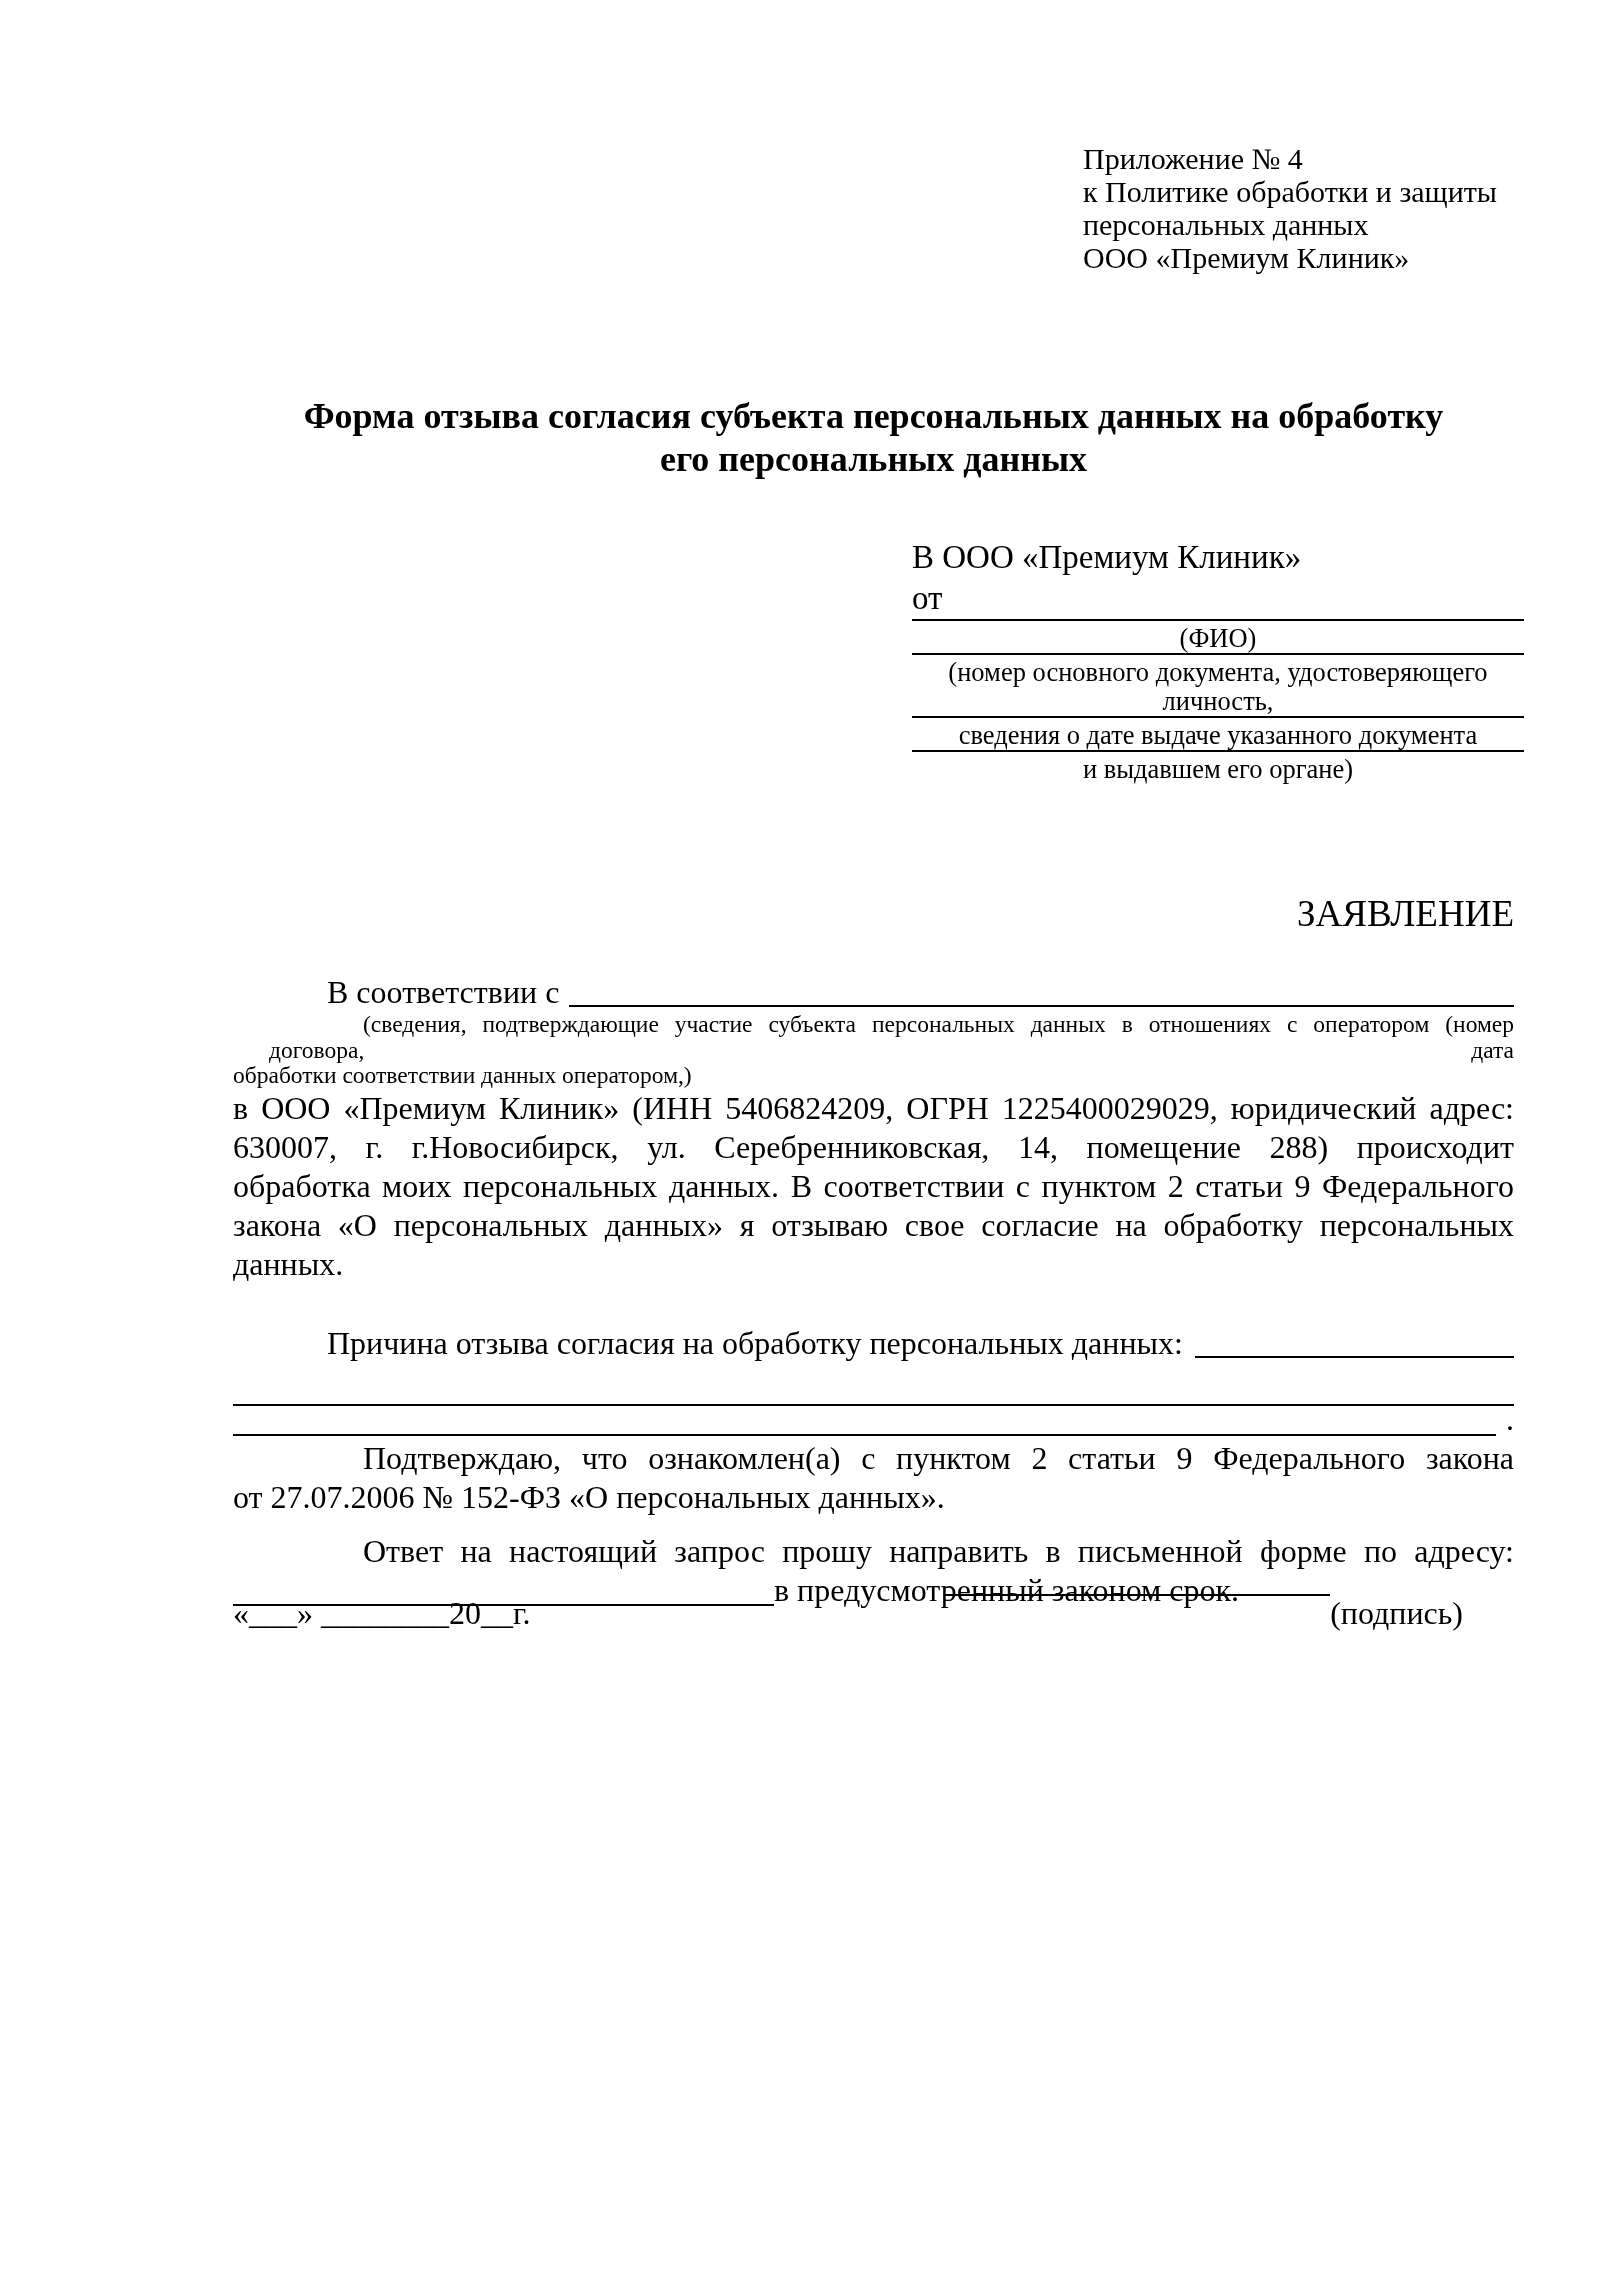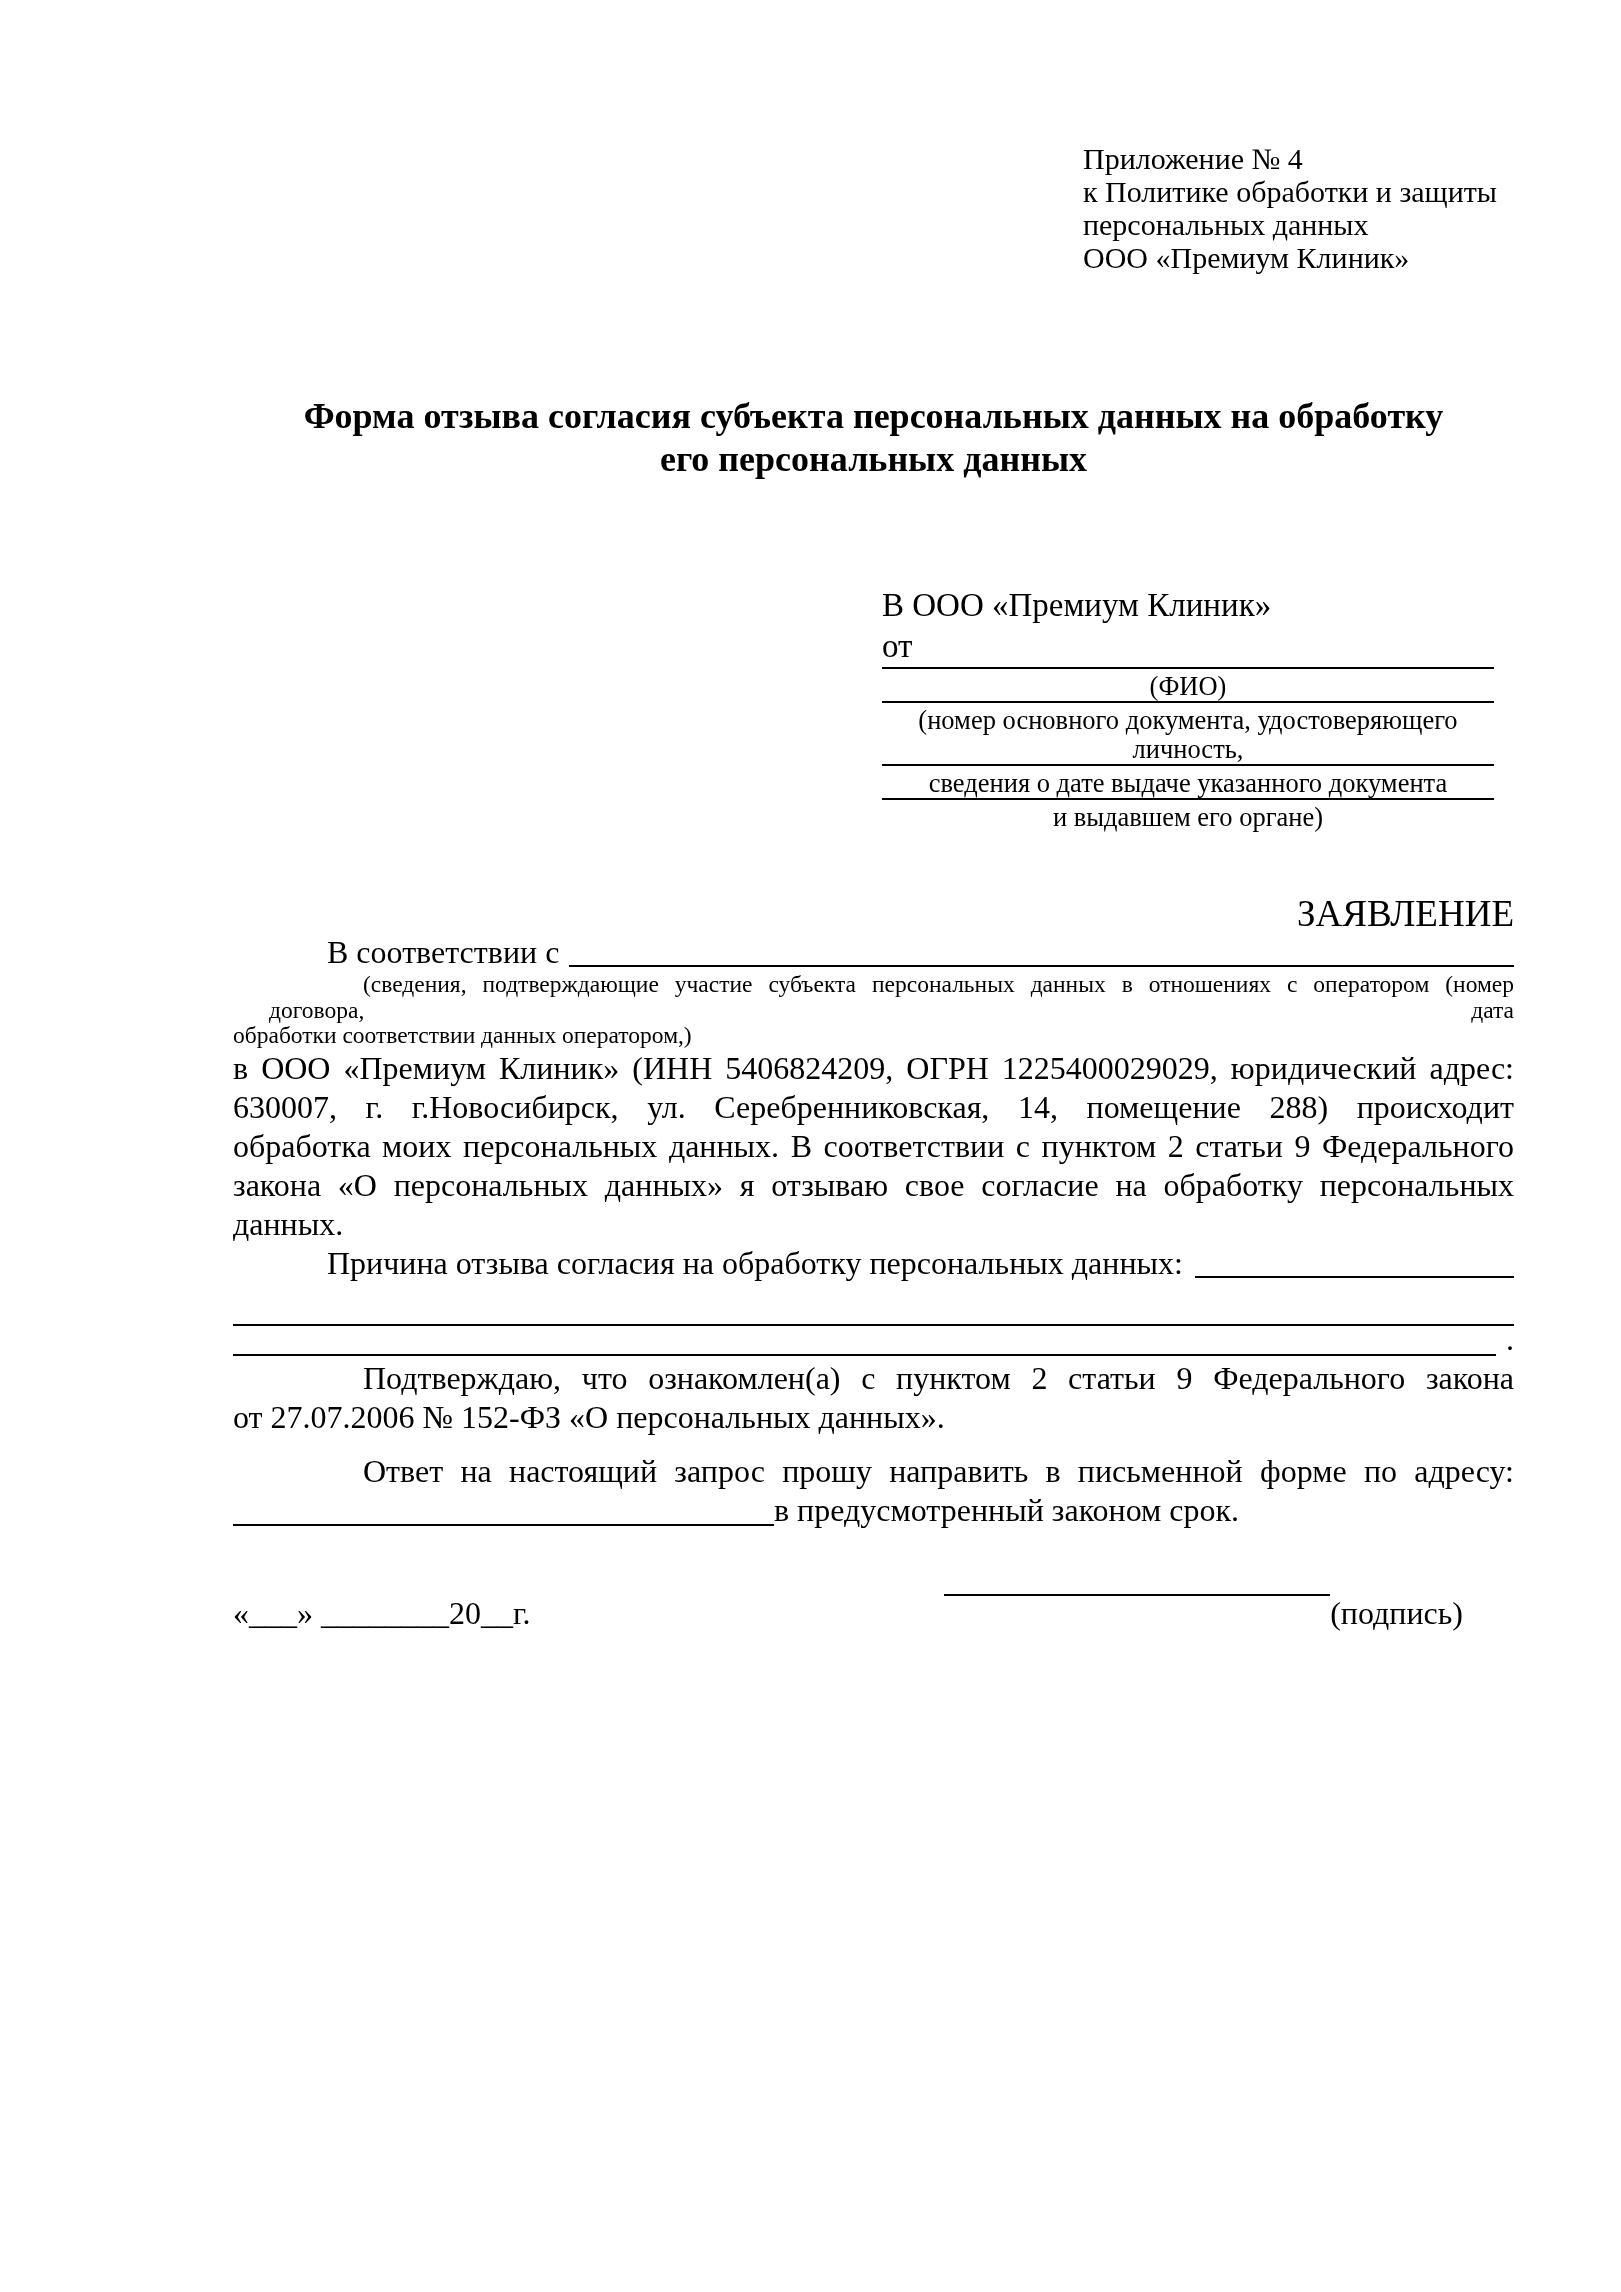--- a/index.html
+++ b/index.html
@@ -17,35 +17,35 @@
     position:absolute;left:1083px;top:142px;
     font-size:30px;line-height:33px;white-space:nowrap;
   }
   
   .title{
     position:absolute;left:233px;top:395px;width:1281px;
     text-align:center;font-weight:bold;font-size:36px;line-height:43px;
   }
   
   .recipient{
-    position:absolute;left:882px;top:537px;width:612px;
-    font-size:33px;line-height:41px;margin-top:48px;
+    position:absolute;left:912px;top:537px;width:612px;
+    font-size:33px;line-height:41px;
   }
   .recipient .rule{border-top:2.9px solid #000;height:0;margin:0;}
   .recipient .cap{
     text-align:center;font-size:26.5px;line-height:29px;margin-top:2.9px;
   }
   .mt27{margin-top:26.5px;} .mt35{margin-top:34px;} .mt22{margin-top:21.6px;}
   
   .main{
     position:absolute;left:233px;top:894px;width:1281px;
     font-size:32px;line-height:39px;
   }
   .heading{text-align:right;font-size:37px;line-height:39px;}
-  .row{display:flex;align-items:flex-end;height:39px;}
+  .row{display:flex;align-items:flex-end;height:39px;margin-top:40px;}
   .row .lead{white-space:nowrap;}
   .indent{padding-left:94px;}
   .fill{flex:1 1 auto;border-bottom:2.9px solid #000;margin-bottom:4.9px;}
   .note{font-size:23.5px;line-height:25.5px;}
   .jline{text-align:justify;text-align-last:justify;}
   .lline{text-align:left;}
   .ti{text-indent:94px;margin-left:36px;}
   .blank-full{height:41px;border-bottom:2.9px solid #000;}
   .blank-dot{display:flex;align-items:flex-end;height:33px;}
   .blank-dot .fill{margin-bottom:2.9px;}

